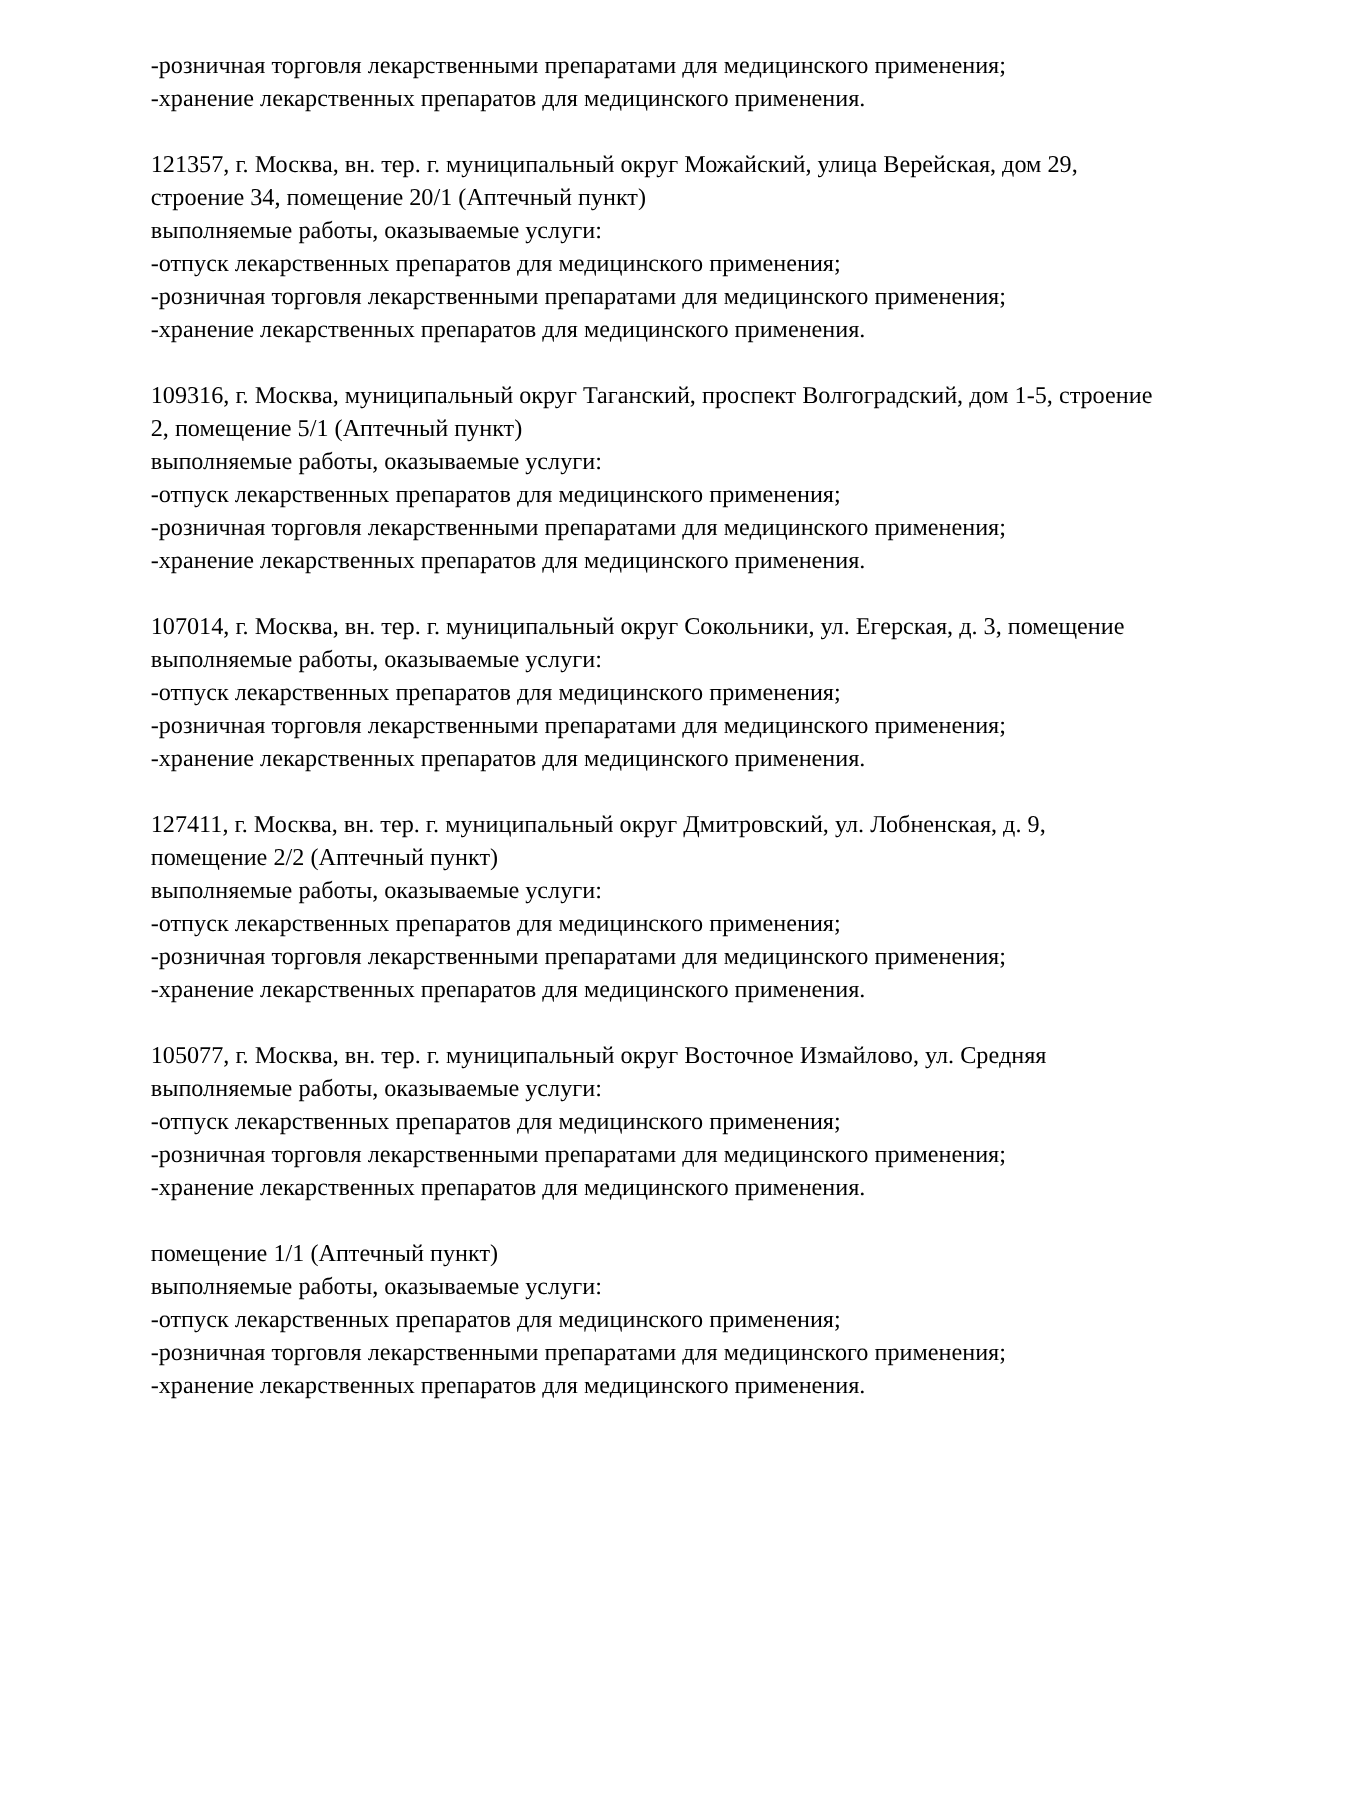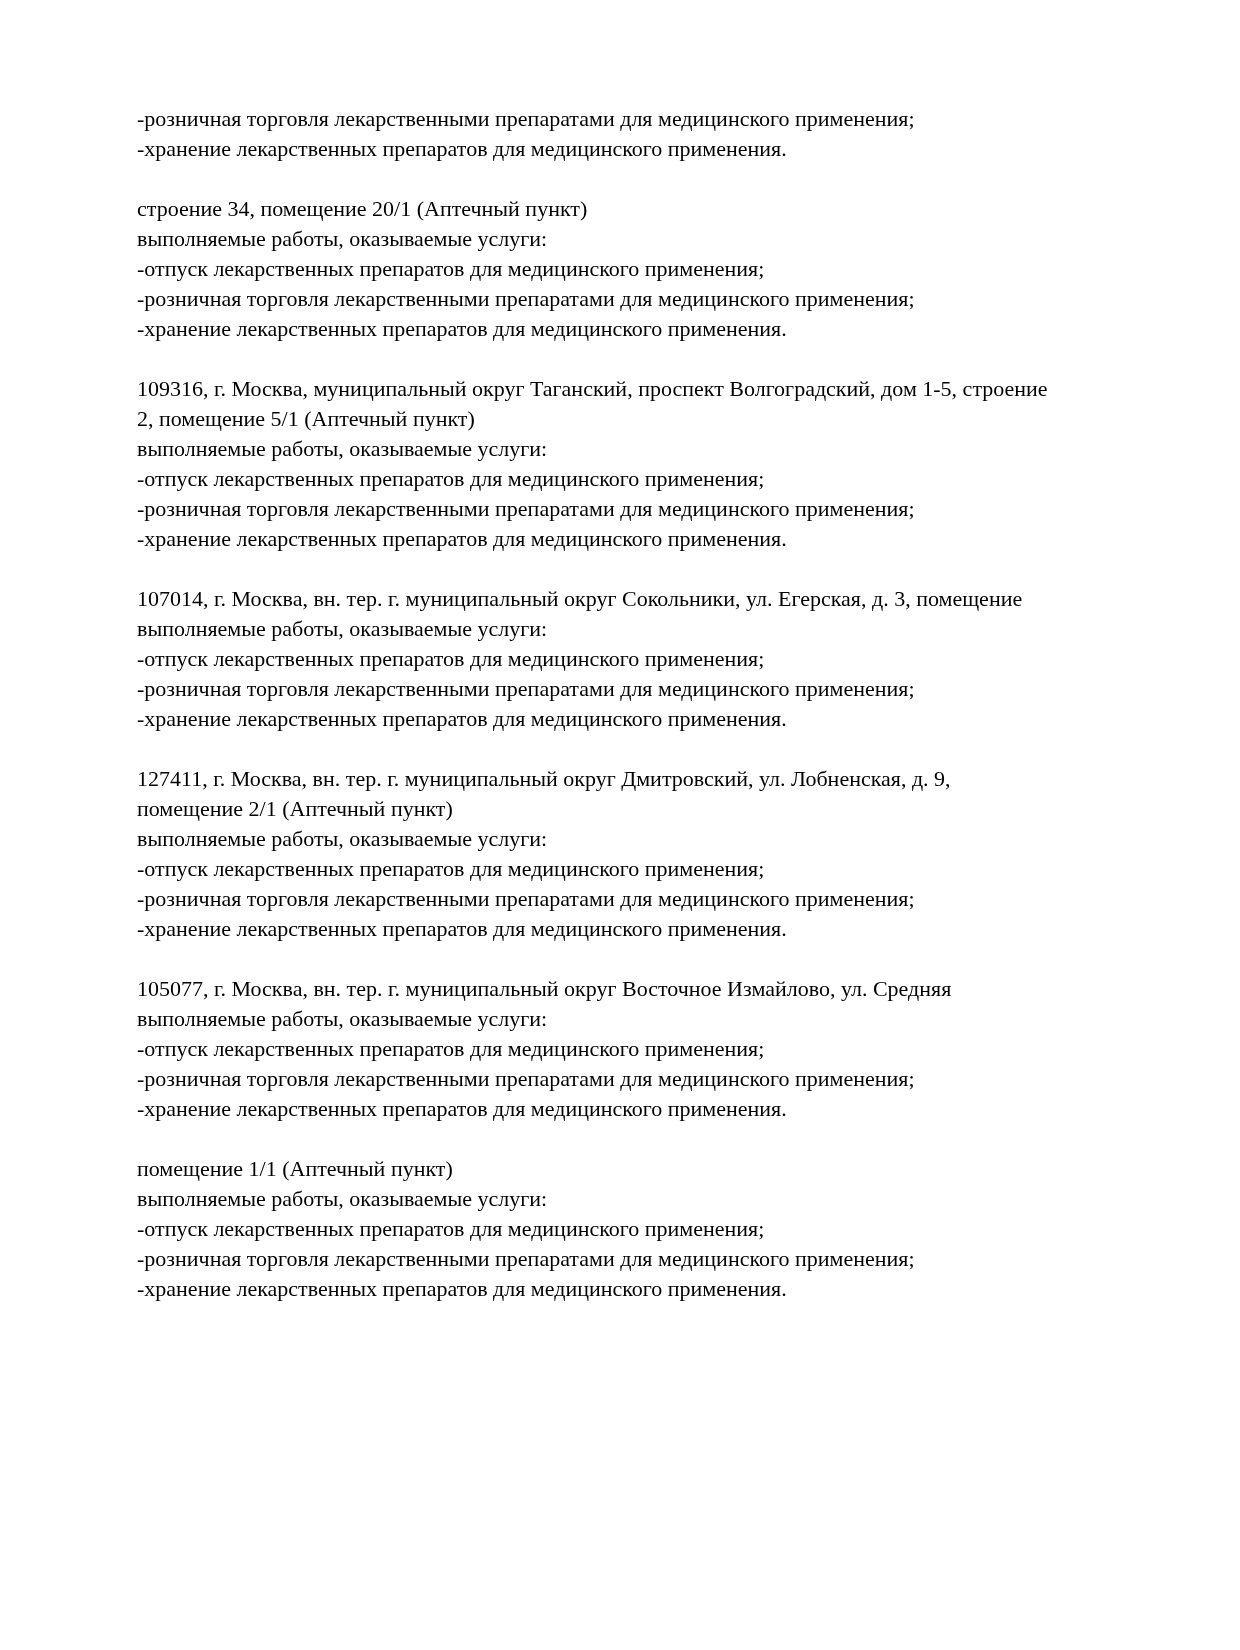--- a/index.html
+++ b/index.html
@@ -6,21 +6,21 @@
     margin: 0;
     padding: 0;
     background: #ffffff;
   }
   .page {
     position: relative;
     width: 1240px;
     height: 1468px;
     background: #ffffff;
     box-sizing: border-box;
-    padding: 104px 60px 0 137px;
+    padding: 44px 60px 0 137px;
     overflow: hidden;
     font-family: "Liberation Serif", "DejaVu Serif", serif;
     font-size: 22px;
     color: #000000;
   }
   .para {
     margin: 0 0 30px 0;
   }
   .line {
     height: 30px;
@@ -32,20 +32,21 @@
 <body>
 
 <div class="page">
 
   <div class="para">
     <div class="line">-розничная торговля лекарственными препаратами для медицинского применения;</div>
     <div class="line">-хранение лекарственных препаратов для медицинского применения.</div>
   </div>
 
   <div class="para">
+    <div class="line">121357, г. Москва, вн. тер. г. муниципальный округ Можайский, улица Верейская, дом 29,</div>
     <div class="line">строение 34, помещение 20/1 (Аптечный пункт)</div>
     <div class="line">выполняемые работы, оказываемые услуги:</div>
     <div class="line">-отпуск лекарственных препаратов для медицинского применения;</div>
     <div class="line">-розничная торговля лекарственными препаратами для медицинского применения;</div>
     <div class="line">-хранение лекарственных препаратов для медицинского применения.</div>
   </div>
 
   <div class="para">
     <div class="line">109316, г. Москва, муниципальный округ Таганский, проспект Волгоградский, дом 1-5, строение</div>
     <div class="line">2, помещение 5/1 (Аптечный пункт)</div>
@@ -58,21 +59,21 @@
   <div class="para">
     <div class="line">107014, г. Москва, вн. тер. г. муниципальный округ Сокольники, ул. Егерская, д. 3, помещение</div>
     <div class="line">выполняемые работы, оказываемые услуги:</div>
     <div class="line">-отпуск лекарственных препаратов для медицинского применения;</div>
     <div class="line">-розничная торговля лекарственными препаратами для медицинского применения;</div>
     <div class="line">-хранение лекарственных препаратов для медицинского применения.</div>
   </div>
 
   <div class="para">
     <div class="line">127411, г. Москва, вн. тер. г. муниципальный округ Дмитровский, ул. Лобненская, д. 9,</div>
-    <div class="line">помещение 2/1 (Аптечный пункт)</div>
+    <div class="line">помещение 2/2 (Аптечный пункт)</div>
     <div class="line">выполняемые работы, оказываемые услуги:</div>
     <div class="line">-отпуск лекарственных препаратов для медицинского применения;</div>
     <div class="line">-розничная торговля лекарственными препаратами для медицинского применения;</div>
     <div class="line">-хранение лекарственных препаратов для медицинского применения.</div>
   </div>
 
   <div class="para">
     <div class="line">105077, г. Москва, вн. тер. г. муниципальный округ Восточное Измайлово, ул. Средняя</div>
     <div class="line">выполняемые работы, оказываемые услуги:</div>
     <div class="line">-отпуск лекарственных препаратов для медицинского применения;</div>

